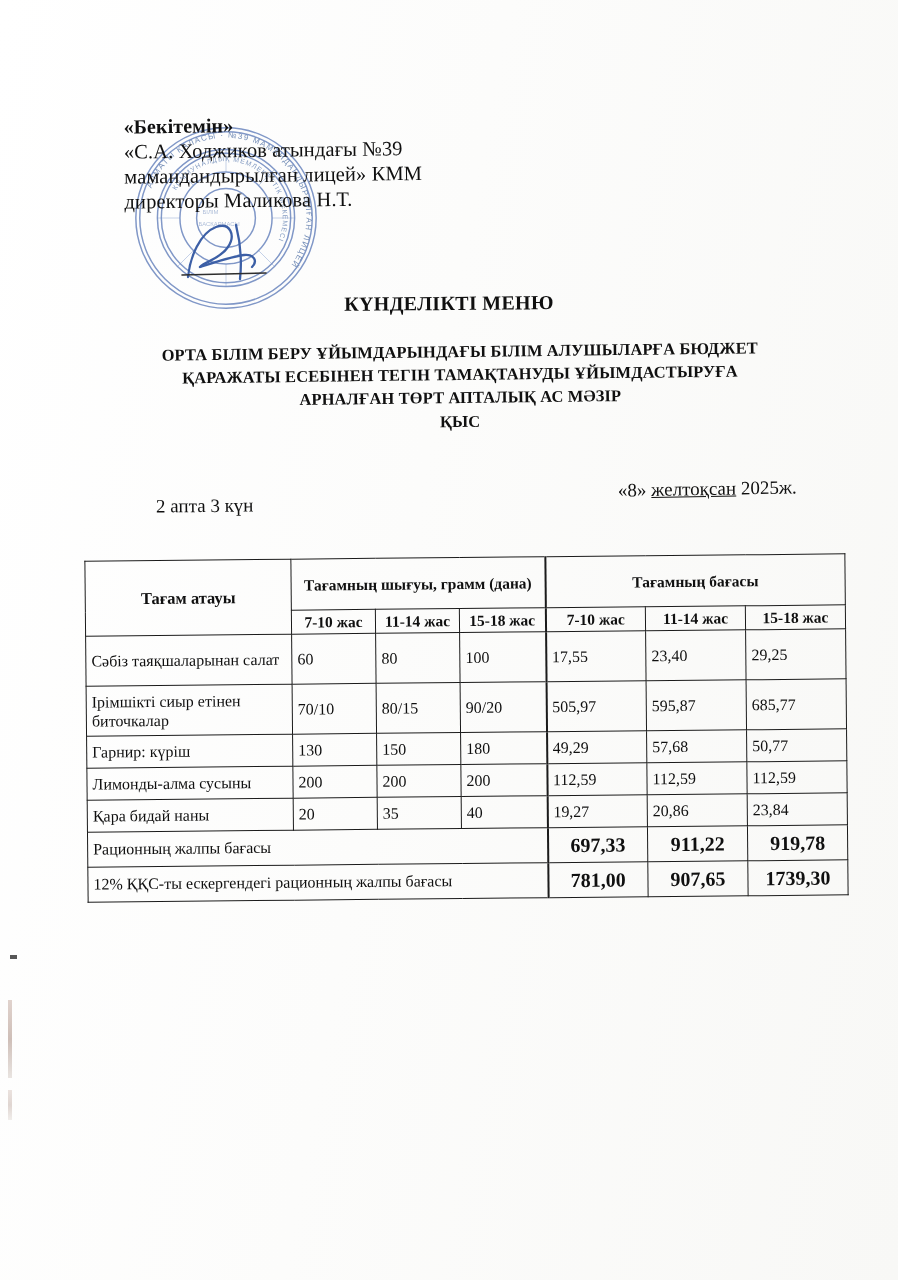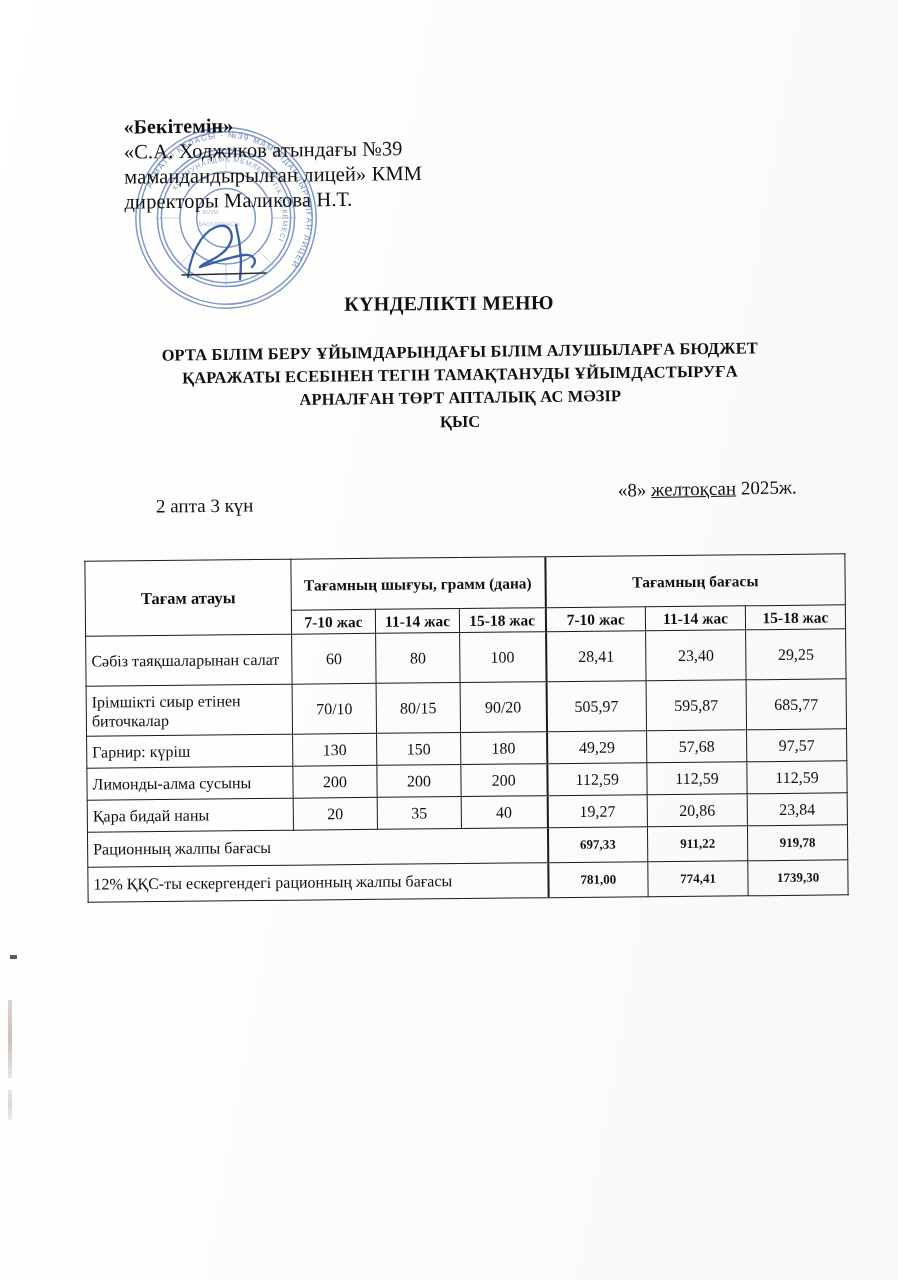--- a/index.html
+++ b/index.html
@@ -156,32 +156,31 @@
     line-height: 19px;
   }
   td.dish {
     text-align: left;
     font-weight: normal;
     font-size: 16px;
     line-height: 19px;
     padding-left: 6px;
   }
   td.num {
-    text-align: center;
     font-size: 16px;
   }
   td.total-label {
     text-align: left;
     font-size: 16px;
     padding-left: 6px;
   }
   td.total-num {
     text-align: center;
     font-weight: bold;
-    font-size: 13px;
+    font-size: 20px;
   }
   th.group { height: 46px; }
   th.name-cell { font-size: 16.5px; }
   .sep-left { border-left-width: 2.2px !important; }
 
   tr.dish-row.tall td { height: 45px; }
   tr.dish-row.short td { height: 27px; }
   tr.total-row td { height: 30px; }
 </style>
 </head>
@@ -285,41 +284,41 @@
         <th>11-14 жас</th>
         <th>15-18 жас</th>
       </tr>
     </thead>
     <tbody>
       <tr class="dish-row tall">
         <td class="dish">Сәбіз таяқшаларынан салат</td>
         <td class="num">60</td>
         <td class="num">80</td>
         <td class="num">100</td>
-        <td class="num sep-left">28,41</td>
+        <td class="num sep-left">17,55</td>
         <td class="num">23,40</td>
         <td class="num">29,25</td>
       </tr>
       <tr class="dish-row tall">
         <td class="dish">Ірімшікті сиыр етінен биточкалар</td>
         <td class="num">70/10</td>
         <td class="num">80/15</td>
         <td class="num">90/20</td>
         <td class="num sep-left">505,97</td>
         <td class="num">595,87</td>
         <td class="num">685,77</td>
       </tr>
       <tr class="dish-row short">
         <td class="dish">Гарнир: күріш</td>
         <td class="num">130</td>
         <td class="num">150</td>
         <td class="num">180</td>
         <td class="num sep-left">49,29</td>
         <td class="num">57,68</td>
-        <td class="num">97,57</td>
+        <td class="num">50,77</td>
       </tr>
       <tr class="dish-row short">
         <td class="dish">Лимонды-алма сусыны</td>
         <td class="num">200</td>
         <td class="num">200</td>
         <td class="num">200</td>
         <td class="num sep-left">112,59</td>
         <td class="num">112,59</td>
         <td class="num">112,59</td>
       </tr>
@@ -334,18 +333,18 @@
       </tr>
       <tr class="total-row">
         <td class="total-label" colspan="4">Рационның жалпы бағасы</td>
         <td class="total-num sep-left">697,33</td>
         <td class="total-num">911,22</td>
         <td class="total-num">919,78</td>
       </tr>
       <tr class="total-row">
         <td class="total-label" colspan="4">12% ҚҚС-ты ескергендегі рационның жалпы бағасы</td>
         <td class="total-num sep-left">781,00</td>
-        <td class="total-num">774,41</td>
+        <td class="total-num">907,65</td>
         <td class="total-num">1739,30</td>
       </tr>
     </tbody>
   </table>
 </div>
 
 </body></html>

